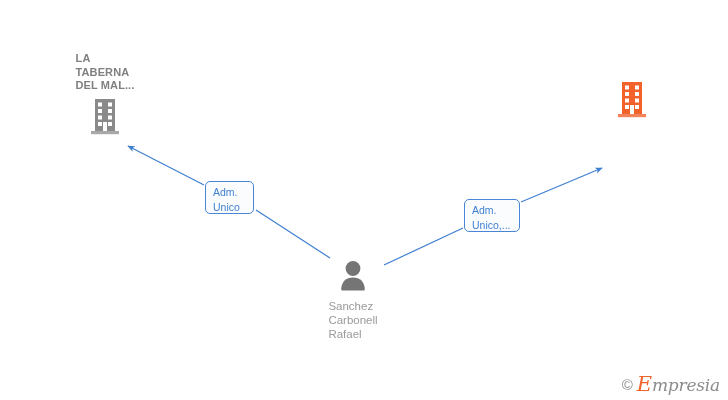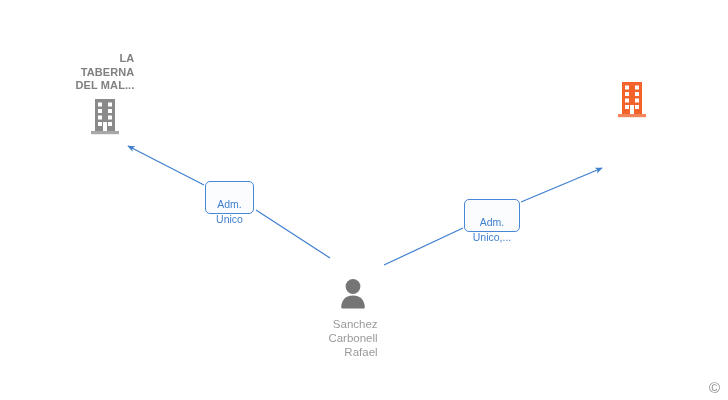--- a/index.html
+++ b/index.html
@@ -25,21 +25,21 @@
     height: 400px;
   }
 
   
   .node {
     position: absolute;
     display: flex;
     flex-direction: column;
     align-items: center;
     width: 130px;
-    text-align: right;
+    text-align: left;
   }
   .node-label {
     font-size: 11px;
     font-weight: bold;
     line-height: 13.5px;
     color: #808080;
     letter-spacing: 0.1px;
     white-space: pre-line;
   }
   .person-label {
@@ -53,41 +53,41 @@
   #node-company-left {
     left: 40px;
     top: 52px;
   }
   #node-company-right {
     left: 567px;
     top: 76px;
   }
   #node-person {
     left: 288px;
-    top: 277px;
+    top: 259px;
   }
 
   .building-icon { display: block; }
   .person-icon { display: block; }
 
   .icon-gap-top  { margin-top: 5px; }
   .icon-gap-bot  { margin-top: 6px; }
 
   
   .rel-box {
     position: absolute;
     border: 1.3px solid #4a86d8;
     border-radius: 5px;
     background: #fbfcfe;
     color: #3f7fd0;
     font-size: 10.5px;
     line-height: 15px;
-    padding: 15px 7px 4px 7px;
+    padding: 3px 7px 4px 7px;
     box-sizing: border-box;
-    text-align: center;
+    text-align: left;
     white-space: pre-line;
   }
   #rel-box-left {
     left: 205px;
     top: 181px;
     width: 49px;
     height: 33px;
   }
   #rel-box-right {
     left: 464px;
@@ -198,15 +198,16 @@
   </div>
 
   <div class="rel-box" id="rel-box-left">Adm.
 Unico</div>
 
   <div class="rel-box" id="rel-box-right">Adm.
 Unico,...</div>
 
   <div id="watermark">
     <span class="copy">©</span>
+    <span class="brand"><span class="cap">E</span><span>mpresia</span></span>
   </div>
 
 </div>
 
 </body></html>

